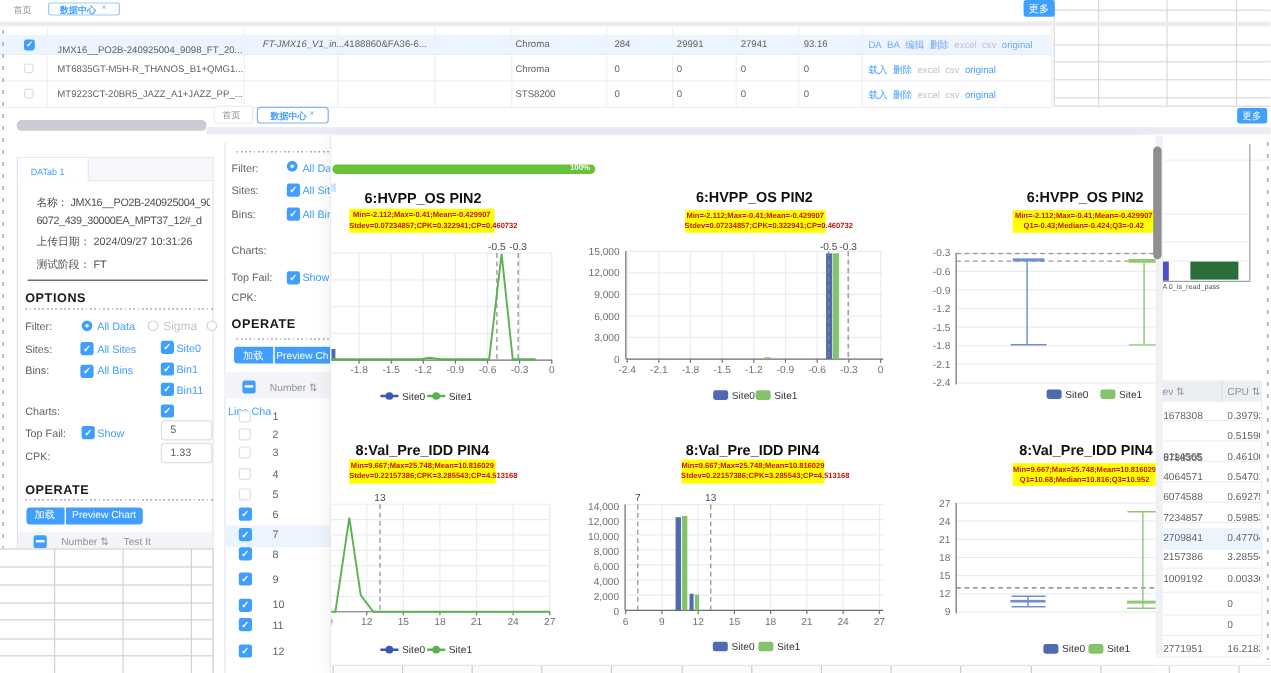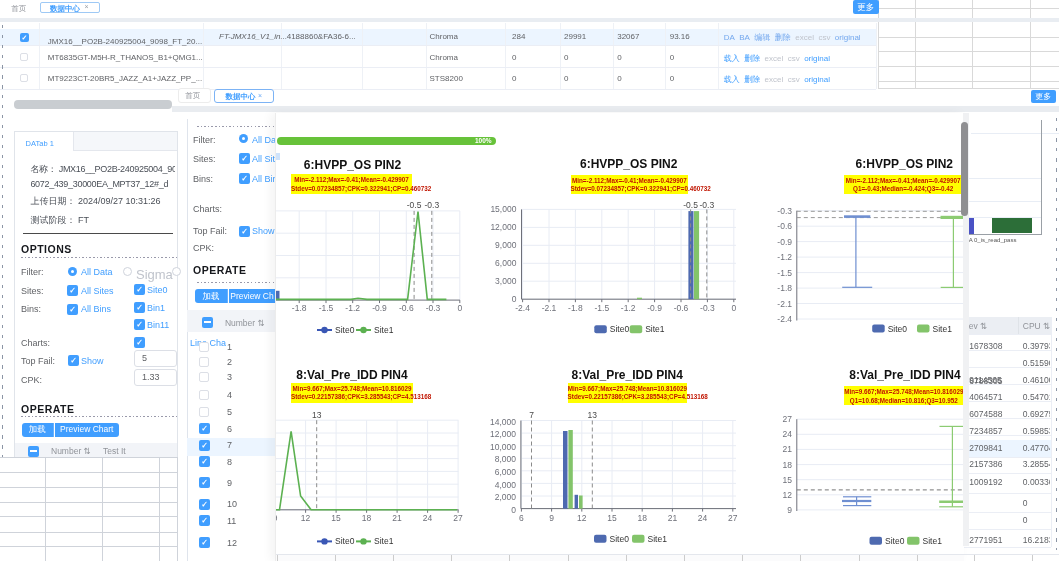--- a/index.html
+++ b/index.html
@@ -60,21 +60,21 @@
 <div class="abs" style="left:0;top:88.5px;width:876px;height:1px;background:#ebeef5;"></div>
 <div class="cbk" style="left:20px;top:32.5px;width:9px;height:9px;font-size:7px;line-height:9px;">✓</div>
 <div class="cb" style="left:20px;top:52.5px;width:8px;height:8px;"></div>
 <div class="cb" style="left:20px;top:74px;width:8px;height:8px;"></div>
 <div class="t" style="left:47.8px;top:37px;font-size:8px;color:#606266;">JMX16__PO2B-240925004_9098_FT_20...</div>
 <div class="t" style="left:219px;top:32.3px;font-size:8px;color:#606266;font-style:italic;">FT-JMX16_V1_in...</div>
 <div class="t" style="left:286.7px;top:32.3px;font-size:8px;color:#606266;">4188860&amp;FA36-6...</div>
 <div class="t" style="left:429.5px;top:32.3px;font-size:8px;color:#606266;">Chroma</div>
 <div class="t" style="left:512px;top:32.3px;font-size:8px;color:#606266;">284</div>
 <div class="t" style="left:564px;top:32.3px;font-size:8px;color:#606266;">29991</div>
-<div class="t" style="left:617.2px;top:32.3px;font-size:8px;color:#606266;">32067</div>
+<div class="t" style="left:617.2px;top:32.3px;font-size:8px;color:#606266;">27941</div>
 <div class="t" style="left:669.7px;top:32.3px;font-size:8px;color:#606266;">93.16</div>
 <div class="t" style="left:723.7px;top:32.3px;font-size:8px;color:#74a8ee;">DA&nbsp;&nbsp;BA&nbsp;&nbsp;编辑&nbsp;&nbsp;删除&nbsp;&nbsp;<span class="lkg">excel&nbsp;&nbsp;csv</span>&nbsp;&nbsp;original</div>
 <div class="t" style="left:47.8px;top:52.5px;font-size:8px;color:#606266;">MT6835GT-M5H-R_THANOS_B1+QMG1...</div>
 <div class="t" style="left:429.5px;top:52.5px;font-size:8px;color:#606266;">Chroma</div>
 <div class="t" style="left:512px;top:52.5px;font-size:8px;color:#606266;">0</div>
 <div class="t" style="left:564px;top:52.5px;font-size:8px;color:#606266;">0</div>
 <div class="t" style="left:617.2px;top:52.5px;font-size:8px;color:#606266;">0</div>
 <div class="t" style="left:669.7px;top:52.5px;font-size:8px;color:#606266;">0</div>
 <div class="t" style="left:723.7px;top:52.5px;font-size:8px;"><span class="lk">载入&nbsp;&nbsp;删除</span>&nbsp;&nbsp;<span class="lkg">excel&nbsp;&nbsp;csv</span>&nbsp;&nbsp;<span class="lk">original</span></div>
 <div class="t" style="left:47.8px;top:73.8px;font-size:8px;color:#606266;">MT9223CT-20BR5_JAZZ_A1+JAZZ_PP_...</div>
@@ -151,21 +151,21 @@
 <div class="t" style="left:30.4px;top:179px;width:144.5px;overflow:hidden;letter-spacing:-0.3px;font-size:9px;color:#4a4f57;">6072_439_30000EA_MPT37_12#_d</div>
 <div class="t" style="left:30.4px;top:195.3px;font-size:9px;color:#4a4f57;">上传日期： 2024/09/27 10:31:26</div>
 <div class="t" style="left:30.4px;top:213.5px;font-size:9px;color:#4a4f57;">测试阶段： FT</div>
 <div class="abs" style="left:23.2px;top:232.5px;width:150.3px;height:1px;background:#4a4a4a;"></div>
 <div class="t" style="left:21px;top:243px;font-size:10.5px;font-weight:bold;color:#16181d;letter-spacing:0.5px;">OPTIONS</div>
 <div class="abs" style="left:21px;top:257px;width:158px;height:1px;background:repeating-linear-gradient(to right,#99a 0,#99a 1.5px,transparent 1.5px,transparent 3.6px);"></div>
 <div class="t" style="left:21px;top:267.3px;font-size:9px;color:#606266;">Filter:</div>
 <div class="rad rsel" style="left:68px;top:267.3px;"></div>
 <div class="t" style="left:81px;top:267.3px;font-size:9px;color:#409eff;">All Data</div>
 <div class="rad run" style="left:123px;top:267.3px;"></div>
-<div class="t" style="left:136px;top:267.3px;font-size:13px;color:#c0c4cc;text-align:right;">Sigma</div>
+<div class="t" style="left:136px;top:267.3px;font-size:10px;color:#c0c4cc;text-align:right;">Sigma</div>
 <div class="rad run" style="left:172px;top:267.3px;"></div>
 <div class="t" style="left:21px;top:286px;font-size:9px;color:#606266;">Sites:</div>
 <div class="cbk" style="left:67px;top:285.2px;">✓</div>
 <div class="t" style="left:81px;top:286px;font-size:9px;color:#409eff;">All Sites</div>
 <div class="cbk" style="left:134px;top:284.2px;">✓</div>
 <div class="t" style="left:147px;top:285px;font-size:9px;color:#409eff;">Site0</div>
 <div class="t" style="left:21px;top:304.4px;font-size:9px;color:#606266;">Bins:</div>
 <div class="cbk" style="left:67px;top:303.6px;">✓</div>
 <div class="t" style="left:81px;top:304.4px;font-size:9px;color:#409eff;">All Bins</div>
 <div class="cbk" style="left:134px;top:302.4px;">✓</div>

